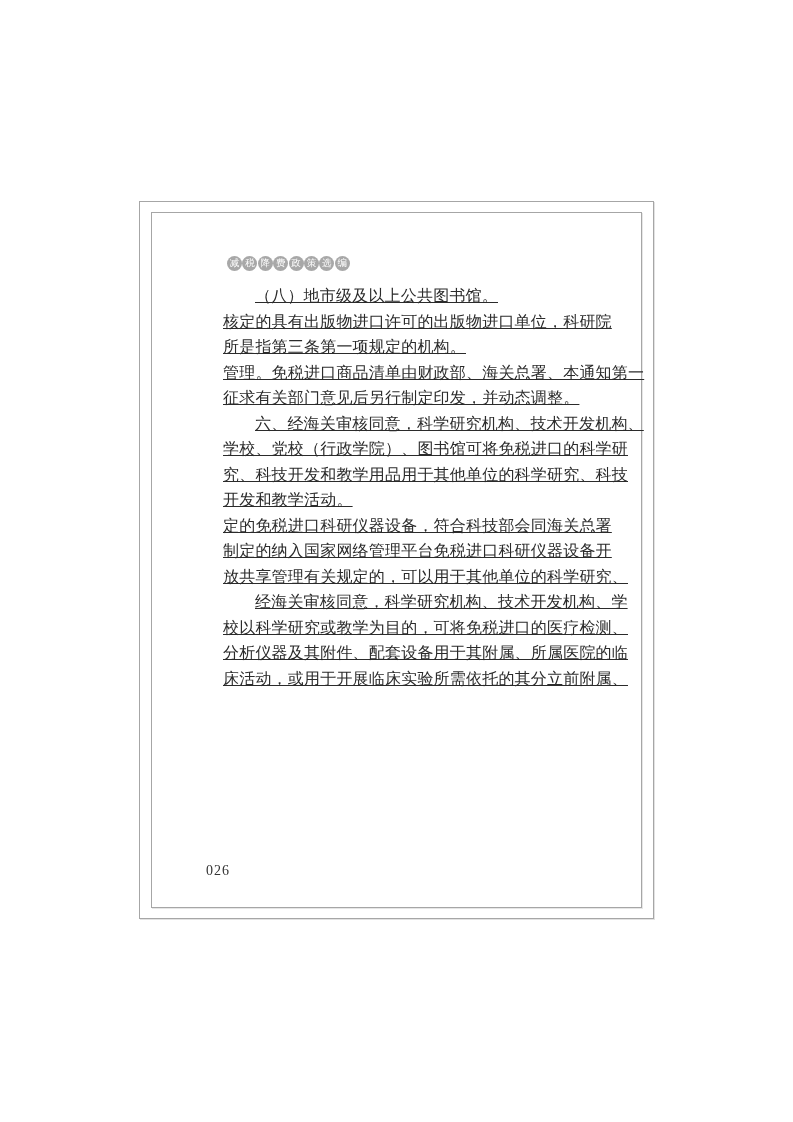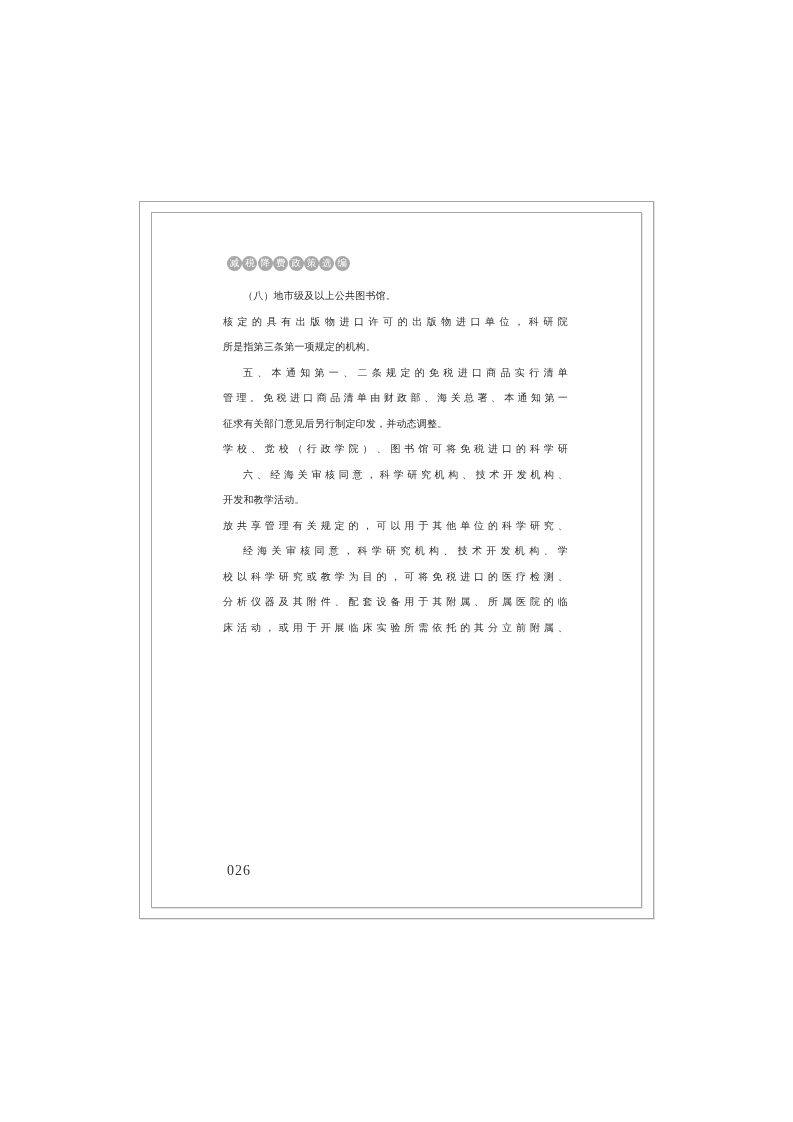--- a/index.html
+++ b/index.html
@@ -45,36 +45,37 @@
     line-height: 15.5px;
     text-align: center;
     flex: 0 0 auto;
   }
 
   .body-text {
     position: absolute;
     left: 71px; top: 70px;
     width: 345px;
     color: #2b2b2b;
-    font-size: 10px;
+    font-size: 16px;
     letter-spacing: 0.2px;
+    text-decoration: underline;
   }
   .line {
     height: 25.5px;
     line-height: 25.5px;
     text-align: justify;
     text-align-last: justify;
     white-space: nowrap;
   }
   .line.indent { text-indent: 2em; }
   .line.last { text-align-last: left; }
 
   .page-number {
     position: absolute;
-    left: 227px; top: 863px;
+    left: 206px; top: 863px;
     font-size: 14px;
     letter-spacing: 1px;
     color: #333333;
   }
 </style>
 </head>
 <body>
 
 <div class="page">
 
@@ -102,35 +103,37 @@
 
       <div class="body-text">
 
           <div class="line indent last">（八）地市级及以上公共图书馆。</div>
 
 
           <div class="line">核定的具有出版物进口许可的出版物进口单位，科研院</div>
 
           <div class="line last">所是指第三条第一项规定的机构。</div>
 
-          <div class="line indent">五、本通知第一、二条规定的免税进口商品实行清单</div>
 
           <div class="line">管理。免税进口商品清单由财政部、海关总署、本通知第一</div>
 
           <div class="line last">征求有关部门意见后另行制定印发，并动态调整。</div>
 
+          <div class="line indent">六、经海关审核同意，科学研究机构、技术开发机构、</div>
+
           <div class="line">学校、党校（行政学院）、图书馆可将免税进口的科学研</div>
 
-          <div class="line indent">六、经海关审核同意，科学研究机构、技术开发机构、</div>
-
+          <div class="line">究、科技开发和教学用品用于其他单位的科学研究、科技</div>
 
           <div class="line last">开发和教学活动。</div>
 
 
+          <div class="line">定的免税进口科研仪器设备，符合科技部会同海关总署</div>
 
+          <div class="line">制定的纳入国家网络管理平台免税进口科研仪器设备开</div>
 
           <div class="line">放共享管理有关规定的，可以用于其他单位的科学研究、</div>
 
 
           <div class="line indent">经海关审核同意，科学研究机构、技术开发机构、学</div>
 
           <div class="line">校以科学研究或教学为目的，可将免税进口的医疗检测、</div>
 
           <div class="line">分析仪器及其附件、配套设备用于其附属、所属医院的临</div>
 

